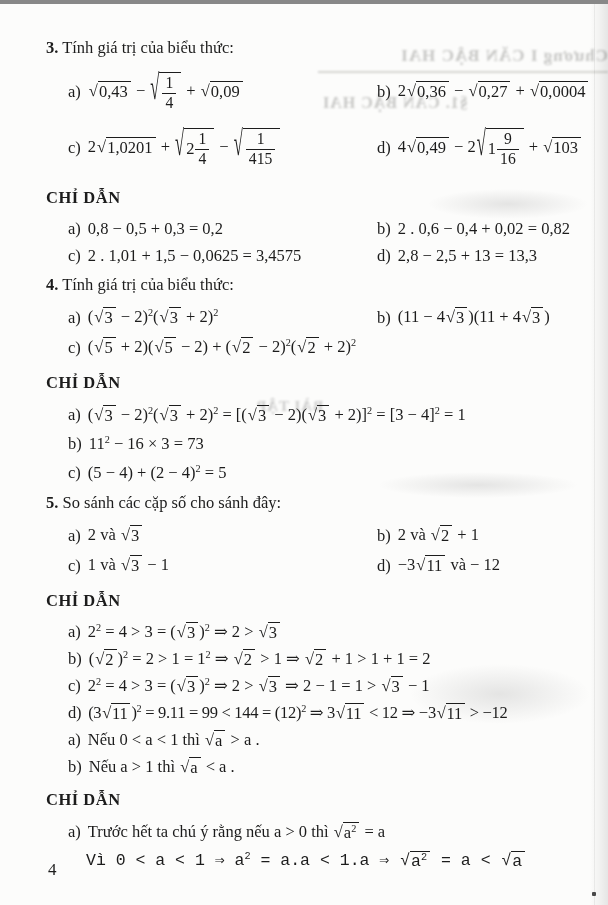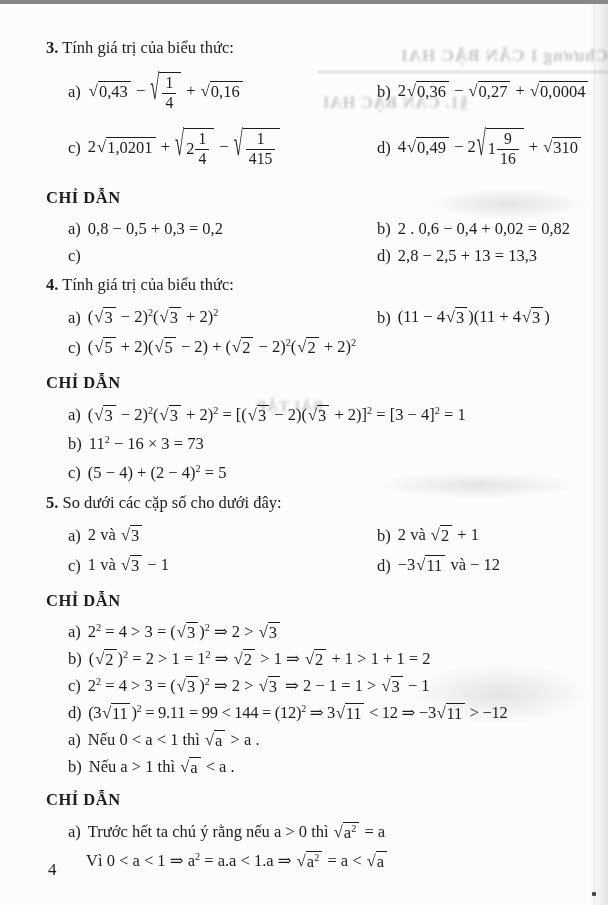--- a/index.html
+++ b/index.html
@@ -41,21 +41,21 @@
   .row .col-l { flex:0 0 287px; display:flex; align-items:center; }
   .row .col-r { flex:1; display:flex; align-items:center; }
   .row-tall { min-height:52px; }
   .row-med  { min-height:30px; }
   .item { display:flex; align-items:center; padding-left:22px; white-space:nowrap; }
   .lbl { margin-right:7px; }
 
   
   .ghead { text-align:left; font-weight:bold; margin:8px 0 5px 0; line-height:24px; letter-spacing:0.5px; }
   .gline { display:flex; align-items:center; padding-left:22px; line-height:27px; white-space:nowrap; }
-  .gline.indent2 { padding-left:40px; }
+  .gline.indent2 { padding-left:40px;font-family:Liberation Mono, monospace; }
   .gline.tightline { letter-spacing:-0.3px; }
 
   
   .math { white-space:nowrap; }
   sup { font-size:0.62em; line-height:0; vertical-align:super; }
   .sqrt { display:inline-flex; align-items:flex-start; margin:0 1px; line-height:1.25; }
   .sqrt .rad { line-height:1.25; }
   .sqrt .vinc { border-top:1.4px solid #1c1c1c; padding:0 3px 0 1px; line-height:1.25; }
   .sqrt.tall { align-items:stretch; vertical-align:middle; margin:2px 1px; }
   .sqrt.tall .rad { display:flex; align-items:center; transform:scaleY(2.15); transform-origin:50% 58%; }
@@ -94,21 +94,21 @@
             </span> − <span class="sqrt tall">
               <span class="rad">√</span>
               <span class="vinc">
                 <span class="frac">
                   <span class="num">1</span>
                   <span class="den">4</span>
                 </span>
               </span>
             </span> + <span class="sqrt">
               <span class="rad">√</span>
-              <span class="vinc">0,16</span>
+              <span class="vinc">0,09</span>
             </span></span>
       </div>
       <div class="col-r item">
         <span class="lbl">b)</span>
         <span class="math">2<span class="sqrt">
               <span class="rad">√</span>
               <span class="vinc">0,36</span>
             </span> − <span class="sqrt">
               <span class="rad">√</span>
               <span class="vinc">0,27</span>
@@ -146,38 +146,39 @@
               <span class="rad">√</span>
               <span class="vinc">0,49</span>
             </span> − 2<span class="sqrt tall">
               <span class="rad">√</span>
               <span class="vinc">1<span class="frac">
                   <span class="num">9</span>
                   <span class="den">16</span>
                 </span></span>
             </span> + <span class="sqrt">
               <span class="rad">√</span>
-              <span class="vinc">310</span>
+              <span class="vinc">103</span>
             </span></span>
       </div>
     </div>
     <div class="ghead">CHỈ DẪN</div>
     <div class="row">
       <div class="col-l gline">
         <span class="lbl">a)</span>
         <span class="math">0,8 − 0,5 + 0,3 = 0,2</span>
       </div>
       <div class="col-r gline">
         <span class="lbl">b)</span>
         <span class="math">2 . 0,6 − 0,4 + 0,02 = 0,82</span>
       </div>
     </div>
     <div class="row">
       <div class="col-l gline">
         <span class="lbl">c)</span>
+        <span class="math">2 . 1,01 + 1,5 − 0,0625 = 3,4575</span>
       </div>
       <div class="col-r gline">
         <span class="lbl">d)</span>
         <span class="math">2,8 − 2,5 + 13 = 13,3</span>
       </div>
     </div>
 
     <div class="phead">
       <span class="pnum">4.</span>
       <span>Tính giá trị của biểu thức:</span>
@@ -243,21 +244,21 @@
       <span class="lbl">b)</span>
       <span class="math">11<sup>2</sup> − 16 × 3 = 73</span>
     </div>
     <div class="gline" style="line-height:29px;">
       <span class="lbl">c)</span>
       <span class="math">(5 − 4) + (2 − 4)<sup>2</sup> = 5</span>
     </div>
 
     <div class="phead">
       <span class="pnum">5.</span>
-      <span>So dưới các cặp số cho dưới đây:</span>
+      <span>So sánh các cặp số cho sánh đây:</span>
     </div>
     <div class="row row-med">
       <div class="col-l item">
         <span class="lbl">a)</span>
         <span class="math">2 và <span class="sqrt">
               <span class="rad">√</span>
               <span class="vinc">3</span>
             </span></span>
       </div>
       <div class="col-r item">

